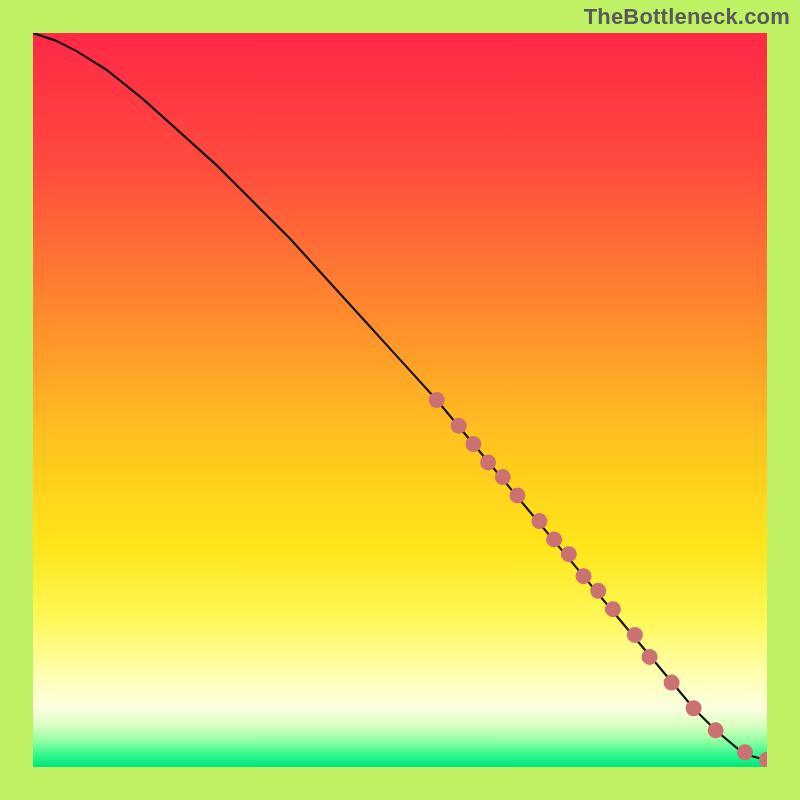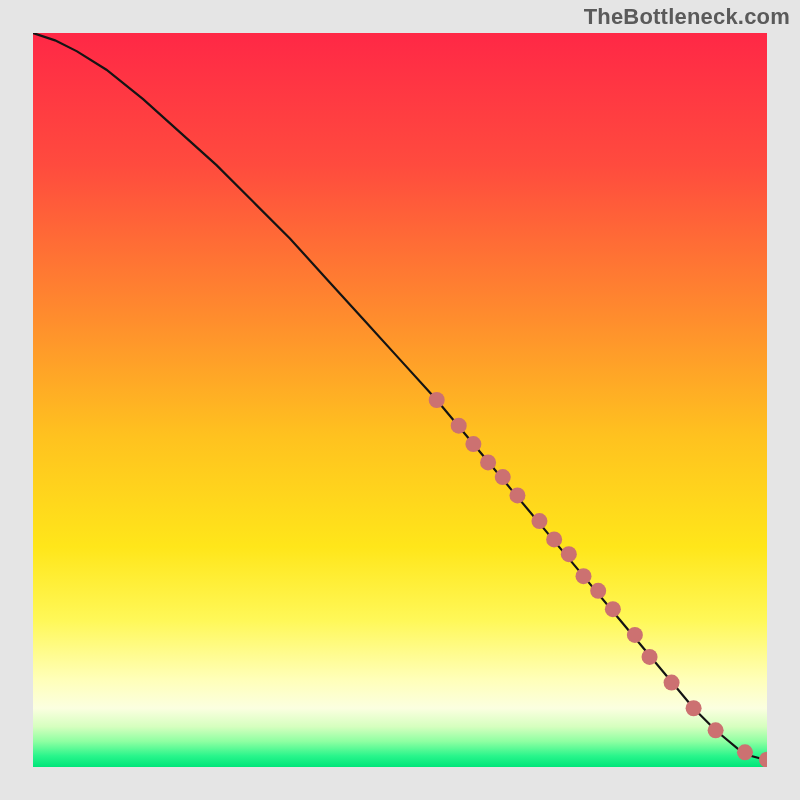--- a/index.html
+++ b/index.html
@@ -8,21 +8,21 @@
     width: 800px;
     height: 800px;
     background: #000;
     overflow: hidden;
     font-family: Arial, Helvetica, sans-serif;
   }
   .frame {
     position: relative;
     width: 800px;
     height: 800px;
-    background: #e5e5e5;
+    background: #bef264;
   }
   .watermark {
     position: absolute;
     top: 4px;
     right: 10px;
     font-size: 22px;
     font-weight: 600;
     color: #5a5a5a;
     letter-spacing: 0.2px;
     z-index: 10;

